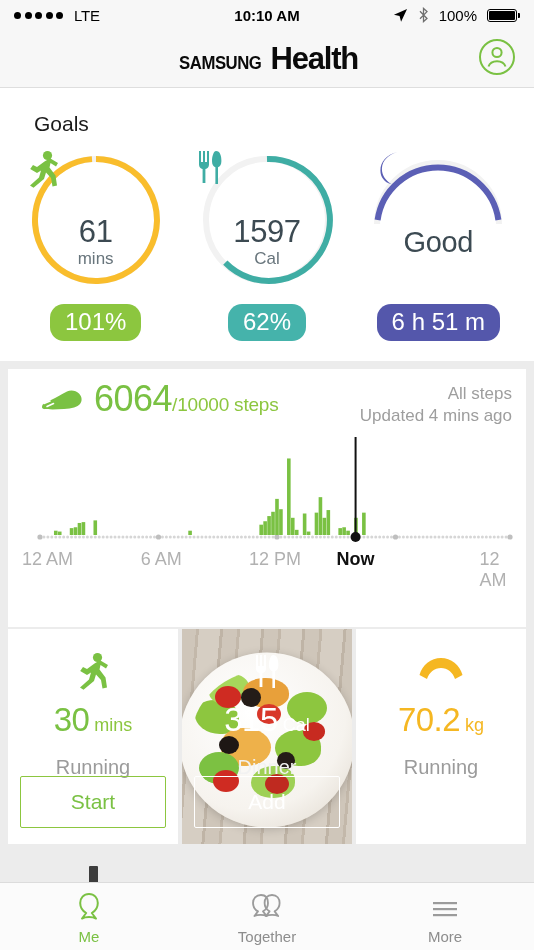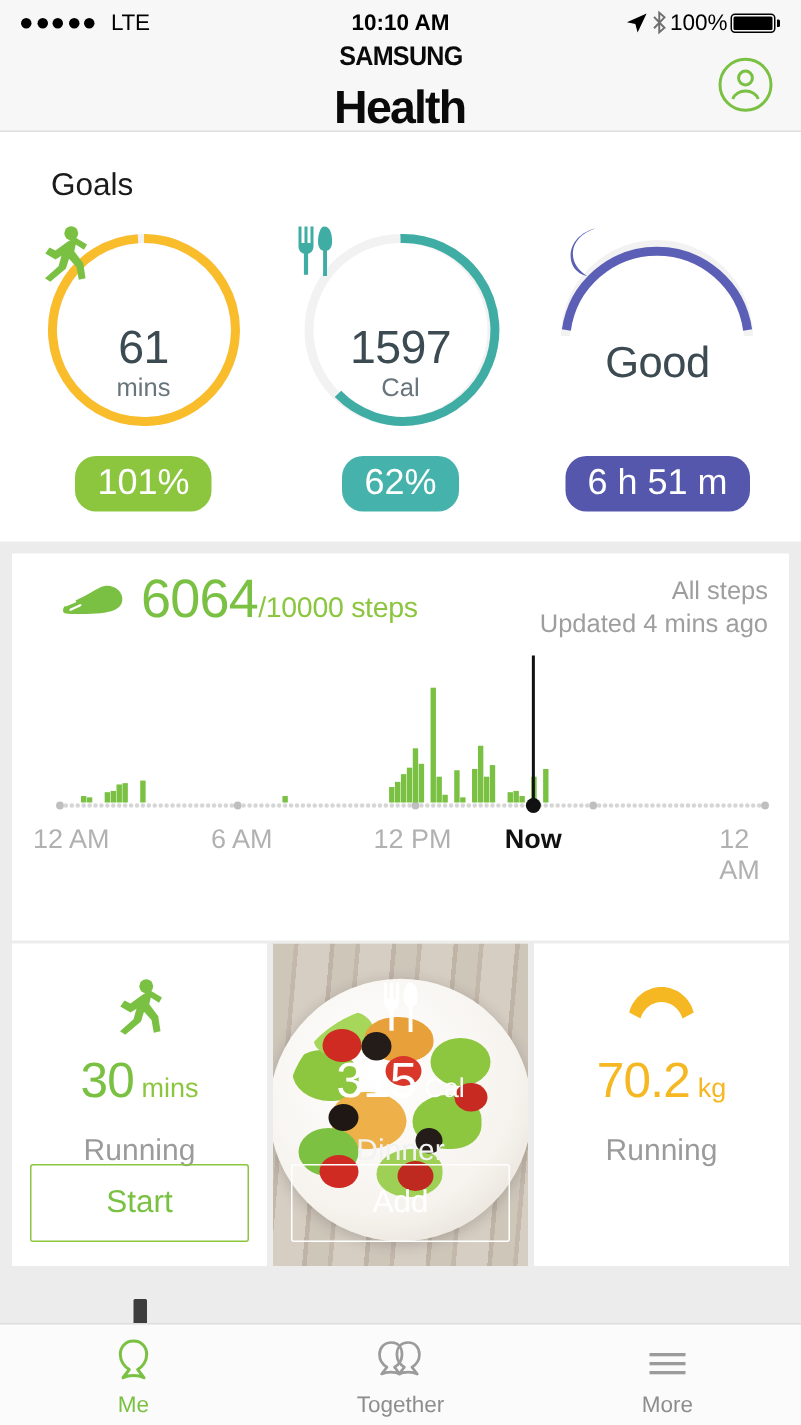--- a/index.html
+++ b/index.html
@@ -19,38 +19,38 @@
   }
   .sb-left { display: flex; align-items: center; gap: 8px; }
   .dots { display: flex; gap: 3.5px; align-items: center; }
   .dots i { width: 7px; height: 7px; border-radius: 50%; background: #000; display: block; }
   .sb-carrier { font-size: 15px; color: #000; letter-spacing: -0.2px; margin-left: 3px; }
   .sb-time {
     position: absolute; left: 0; right: 0; text-align: center;
     font-size: 15px; font-weight: bold; color: #000; letter-spacing: 0px;
   }
   .sb-right {
-    margin-left: auto; display: flex; align-items: center; gap: 2px;
+    margin-left: auto; display: flex; align-items: center; gap: 10px;
     font-size: 15px; color: #000; position: relative; z-index: 2;
   }
   .batt { display: flex; align-items: center; }
   .batt-body {
     width: 30px; height: 13px; border: 1px solid #000; border-radius: 3px;
     padding: 1px; display: block;
   }
   .batt-fill { width: 100%; height: 100%; background: #000; border-radius: 1px; display: block; }
   .batt-cap { width: 2px; height: 5px; background: #000; margin-left: 1px; border-radius: 0 1px 1px 0; }
 
   
   .appbar {
     height: 58px; background: #f7f7f7; position: relative;
     display: flex; align-items: center; justify-content: center;
     border-bottom: 1px solid #dedede;
   }
-  .logo { display: flex; align-items: baseline; gap: 6px; flex-direction: column; }
+  .logo { display: flex; align-items: baseline; gap: 6px; }
   .logo-samsung {
     font-size: 18px; font-weight: bold; letter-spacing: -0.5px;
     color: #0a0a0a; transform: scaleX(0.93);
   }
   .logo-health { font-size: 31px; font-weight: bold; letter-spacing: -1.2px; color: #0a0a0a; }
   .profile-btn { position: absolute; right: 18px; top: 50%; transform: translateY(-50%); }
 
   
   .goals-card { background: #fff; padding: 16px 0 20px 0; }
   .goals-title { font-size: 21px; color: #1b1b1b; padding: 8px 0 0 34px; }

